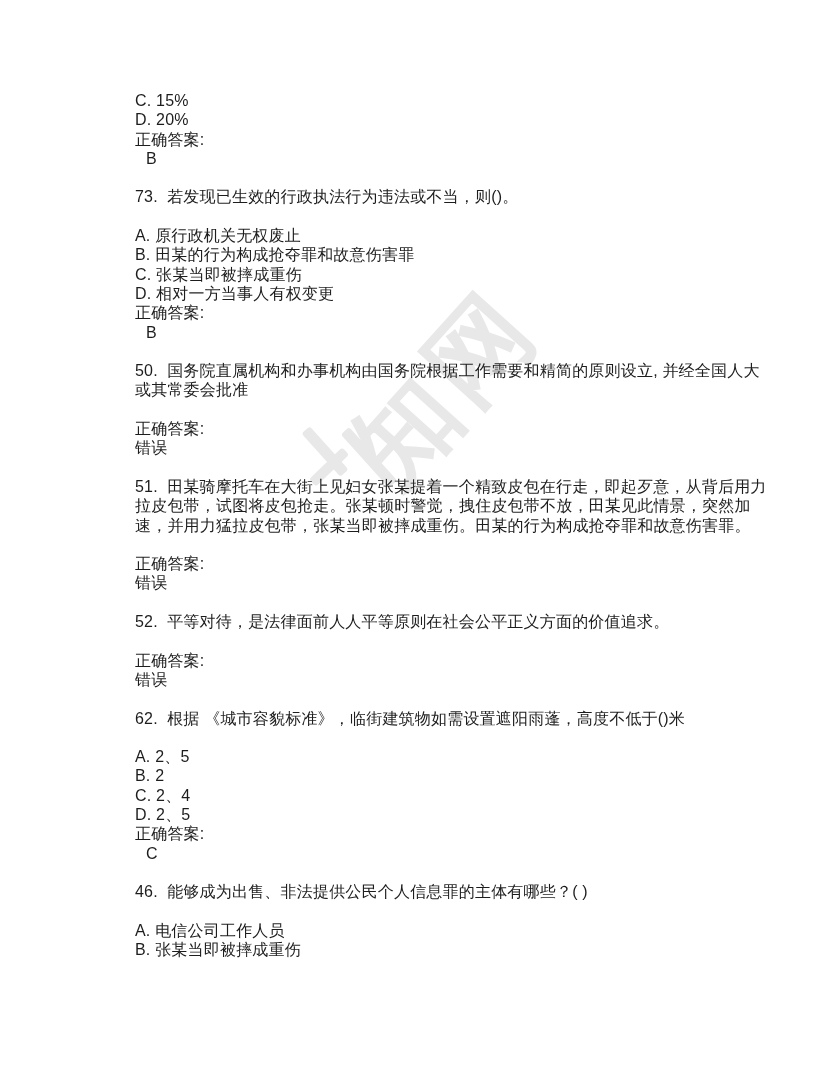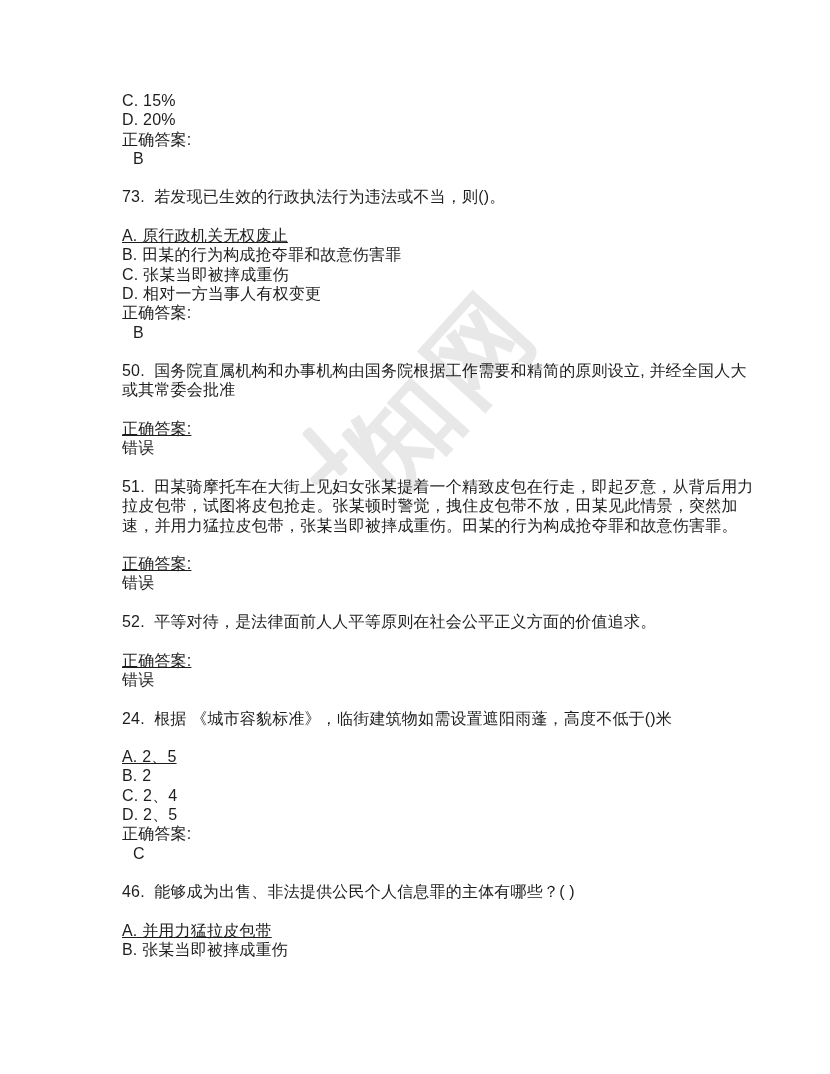--- a/index.html
+++ b/index.html
@@ -20,26 +20,26 @@
     transform:rotate(-48deg);
     font-size:100px; font-weight:bold; letter-spacing:8px;
     color:#e8e8e8; z-index:0; user-select:none; white-space:pre;
   }
   .wm-stroke { position:absolute; background:#e8e8e8; border-radius:3px; z-index:0; }
   #wm-s1 { left:296px; top:446px; width:58px; height:11px; transform:rotate(48deg); }
   #wm-s2 { left:333px; top:452px; width:72px; height:11px; transform:rotate(48deg); }
   #wm-s3 { left:306px; top:462px; width:46px; height:10px; transform:rotate(-44deg); }
 
   
-  .doc { position:relative; z-index:1; padding:91px 0 0 122px; width:708px; }
+  .doc { position:relative; z-index:1; padding:91px 0 0 122px; width:708px;margin-left:13px; }
   .line {
     font-size:16px; line-height:19.3px; height:19.3px;
     white-space:pre; letter-spacing:0.2px;
   }
-  .gap-above { margin-top:19.3px;text-decoration:underline; }
+  .gap-above { margin-top:19.3px; }
   .block + .block { margin-top:19.3px; }
   .answer-value.indent { padding-left:11px; }
 </style>
 </head>
 <body style="color: rgb(29, 29, 29); background: rgb(255, 255, 255);">
 
 <div class="page">
   <div class="watermark" style="color: rgb(232, 232, 232);">知网</div>
   <div class="wm-stroke" id="wm-s1" style="background: rgb(232, 232, 232);"></div>
   <div class="wm-stroke" id="wm-s2" style="background: rgb(232, 232, 232);"></div>
@@ -73,27 +73,27 @@
         <div class="line question-line">速，并用力猛拉皮包带，张某当即被摔成重伤。田某的行为构成抢夺罪和故意伤害罪。</div>
         <div class="line answer-label gap-above">正确答案:</div>
         <div class="line answer-value">错误</div>
       </div>
       <div class="block">
         <div class="line question-line">52.  平等对待，是法律面前人人平等原则在社会公平正义方面的价值追求。</div>
         <div class="line answer-label gap-above">正确答案:</div>
         <div class="line answer-value">错误</div>
       </div>
       <div class="block">
-        <div class="line question-line">24.  根据 《城市容貌标准》，临街建筑物如需设置遮阳雨蓬，高度不低于()米</div>
+        <div class="line question-line">62.  根据 《城市容貌标准》，临街建筑物如需设置遮阳雨蓬，高度不低于()米</div>
         <div class="line option-line gap-above">A. 2、5</div>
         <div class="line option-line">B. 2</div>
         <div class="line option-line">C. 2、4</div>
         <div class="line option-line">D. 2、5</div>
         <div class="line answer-label">正确答案:</div>
         <div class="line answer-value indent">C</div>
       </div>
       <div class="block">
         <div class="line question-line">46.  能够成为出售、非法提供公民个人信息罪的主体有哪些？( )</div>
-        <div class="line option-line gap-above">A. 并用力猛拉皮包带</div>
+        <div class="line option-line gap-above">A. 电信公司工作人员</div>
         <div class="line option-line">B. 张某当即被摔成重伤</div>
       </div>
     </div>
 </div>
 
 </body></html>

